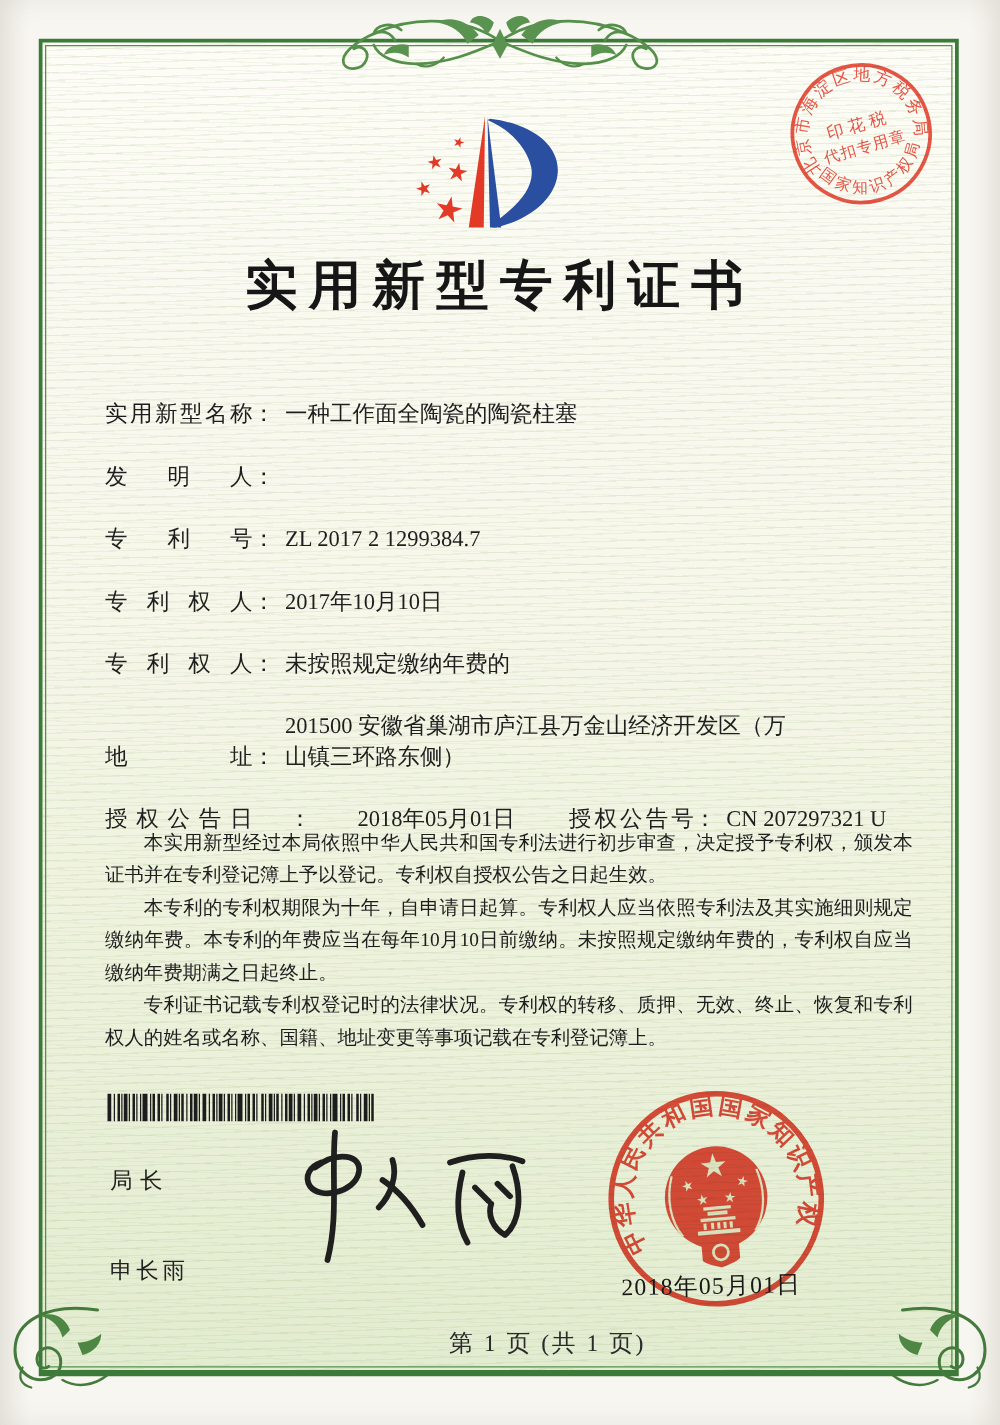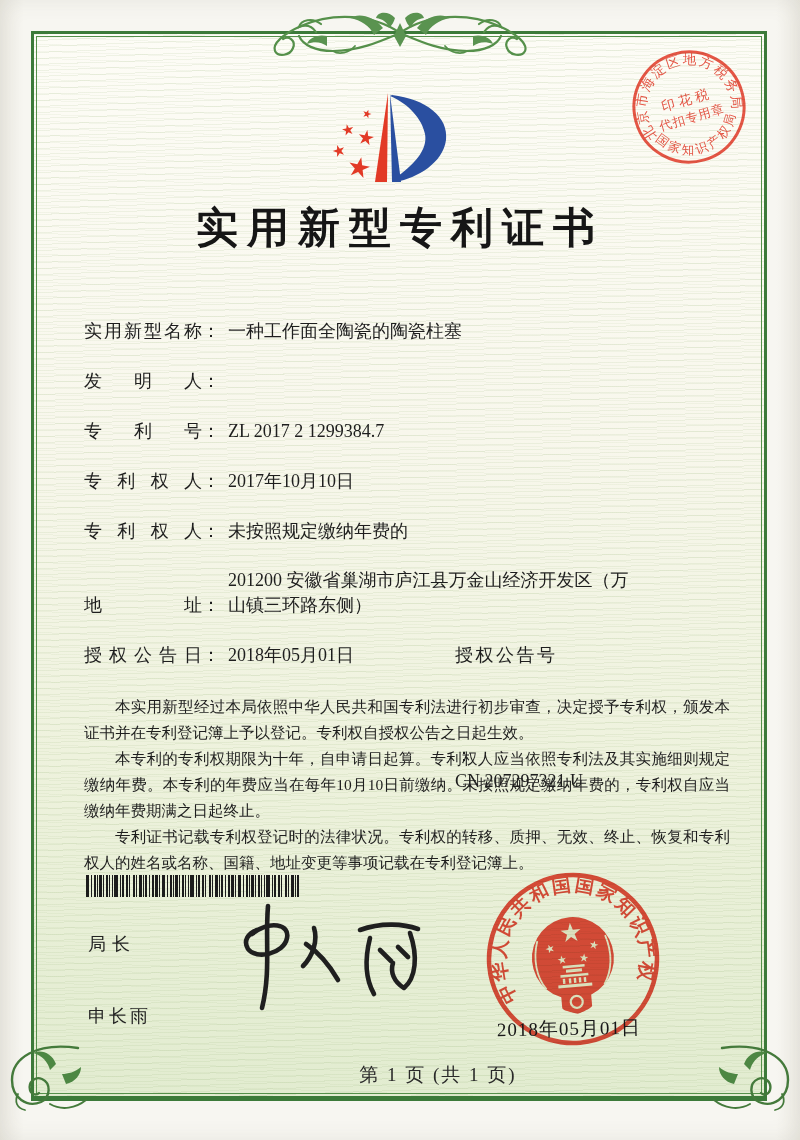--- a/index.html
+++ b/index.html
@@ -22,24 +22,24 @@
   .cert-number{left:70px;top:86px;font-size:17.5px;letter-spacing:1.5px;color:#222;}
   .title{left:0;top:200px;width:800px;text-align:center;font-size:42px;font-weight:700;
          letter-spacing:9px;color:#161616;}
   .fields{left:84px;top:318px;width:644px;font-size:18px;}
   .frow{display:flex;align-items:flex-end;line-height:26px;margin-bottom:24px;}
   .flabel{display:inline-block;width:118px;text-align:justify;text-align-last:justify;
           -moz-text-align-last:justify;white-space:normal;flex:0 0 118px;}
   .fcolon{flex:0 0 auto;margin-right:8px;}
   .fvalue{flex:1 1 auto;}
   .fvalue.addr{max-width:412px;line-height:25px;}
-  .grant-row{position:relative;}
-  .grant-right{position:absolute;left:371px;top:0;display:flex;flex-direction:column;}
+  .grant-row{position:relative;gap:29px;}
+  .grant-right{position:absolute;left:371px;top:0;display:flex;}
   .grant-right .flabel{width:100px;flex-basis:100px;}
-  .paras{left:84px;top:662px;width:646px;font-size:15.5px;line-height:26px;text-align:justify;margin-top:32px;}
+  .paras{left:84px;top:662px;width:646px;font-size:15.5px;line-height:26px;text-align:justify;}
   .paras p{margin:0;text-indent:2em;}
   .commissioner-title{left:88px;top:932px;font-size:18px;letter-spacing:6px;
      font-family:"DejaVu Sans","Liberation Sans",sans-serif;color:#222;}
   .commissioner-name{left:88px;top:1004px;font-size:18px;letter-spacing:3px;
      font-family:Liberation Serif, serif;color:#222;}
   .seal-wrap{left:480px;top:866px;width:186px;height:186px;transform:rotate(-5deg);
      mix-blend-mode:multiply;opacity:.94;}
   .stamp-wrap{left:626px;top:44px;width:126px;height:126px;transform:rotate(-16deg);
      mix-blend-mode:multiply;opacity:.9;}
   .seal-date{left:497px;top:1016px;font-size:19px;letter-spacing:1px;color:#181818;
@@ -161,21 +161,21 @@
       <span class="fvalue">2017年10月10日</span>
     </div>
     <div class="frow">
       <span class="flabel">专利权人</span>
         <span class="fcolon">：</span>
       <span class="fvalue">未按照规定缴纳年费的</span>
     </div>
     <div class="frow">
       <span class="flabel">地址</span>
         <span class="fcolon">：</span>
-      <span class="fvalue addr">201200 安徽省巢湖市庐江县万金山经济开发区（万山镇三环路东侧）</span>
+      <span class="fvalue addr">201500 安徽省巢湖市庐江县万金山经济开发区（万山镇三环路东侧）</span>
     </div>
     <div class="frow grant-row">
       <span class="flabel">授权公告日</span>
         <span class="fcolon">：</span>
       <span>2018年05月01日</span>
       <span class="grant-right">
         <span class="flabel">授权公告号</span>
           <span class="fcolon">：</span>
         <span>CN 207297321 U</span>
       </span>

